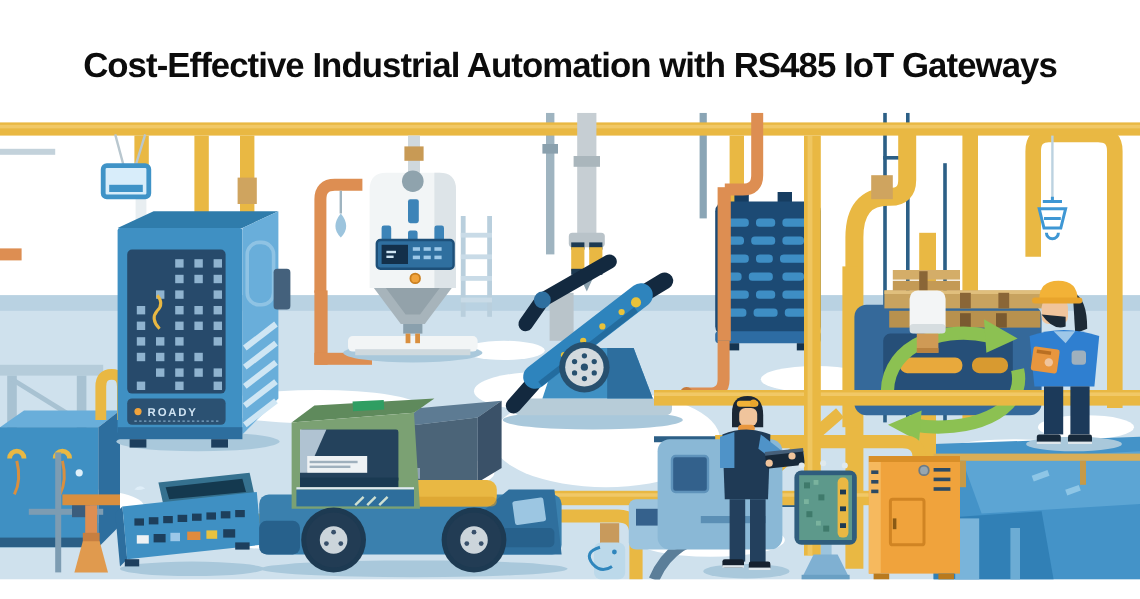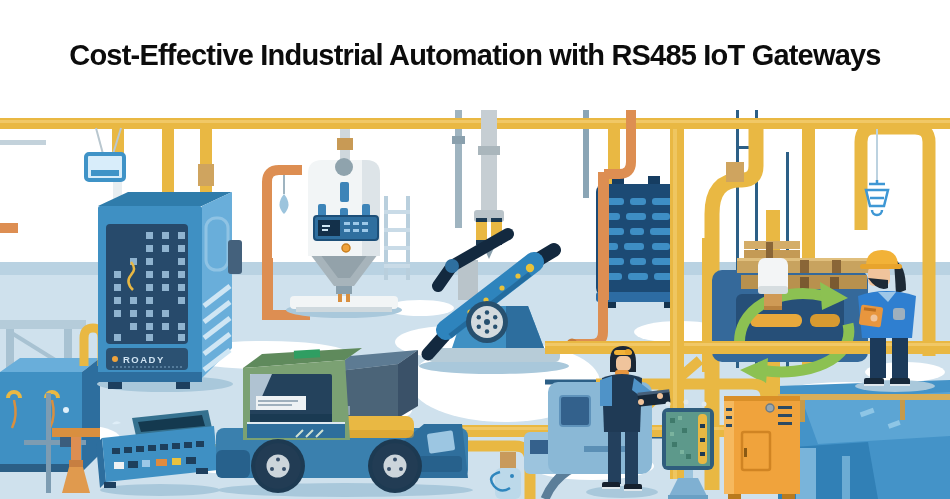--- a/index.html
+++ b/index.html
@@ -1,21 +1,21 @@
 <!DOCTYPE html>
 <html style="--bg: #ffffff; --title: #0c0c0c; --floor: #cfe1ed; --floor_band: #b9d2e2; --shadow: #a9c8db; --pipe_yellow: #e9b843; --pipe_yellow_dark: #d79c2b; --pipe_orange: #dd8e52; --pipe_tan: #cfa45f; --steel: #b9c7cf; --machine_blue: #3f90c3; --machine_blue_light: #69aeda; --machine_blue_dark: #2d6e9e; --panel_navy: #274a6b; --navy_deep: #13293f; --slate: #44617c; --white_machine: #f2f5f6; --gray_funnel: #a7b4bb; --basin_blue: #4493c8; --basin_blue_light: #5ca5d4; --basin_blue_dark: #3180b6; --wood: #c8a35f; --wood_dark: #b8914e; --green_arrow: #8cc152; --cab_green: #7ba173; --cab_green_dark: #5f8a5c; --accent_green: #2f9e62; --amber: #f0a33c; --amber_dark: #d08423; --hat_yellow: #f2b237; --skin: #f0c49c; --outline_blue: #3e97d4;"><head>
 <meta charset="utf-8">
 <style>
   html,body{margin:0;padding:0;background:#fff;}
   .page{position:relative;width:950px;height:499px;background:var(--bg,#fff);overflow:hidden;
         font-family:"Liberation Sans",sans-serif;}
   .header{height:110px;display:flex;align-items:center;justify-content:center;}
   .header h1{margin:0;font-size:29px;font-weight:700;letter-spacing:-0.8px;
              color:var(--title,#0c0c0c);white-space:nowrap;}
-  .scene{position:absolute;left:0;top:110px;width:950px;height:389px;}
+  .scene{position:absolute;left:0;top:94px;width:950px;height:389px;}
   svg{display:block}
   
   .fy{fill:var(--pipe_yellow)}
   .fo{fill:var(--pipe_orange)} .ft{fill:var(--pipe_tan)}
   .fb{fill:var(--machine_blue)} .fbl{fill:var(--machine_blue_light)} .fbd{fill:var(--machine_blue_dark)}
   .fn{fill:var(--panel_navy)} .fsl{fill:var(--slate)}
   .fw{fill:var(--white_machine)} .fg{fill:var(--gray_funnel)}
   .fwd{fill:var(--wood)} .fwdd{fill:var(--wood_dark)}
   .fam{fill:var(--amber)} .fskin{fill:var(--skin)} .fhat{fill:var(--hat_yellow)}
   .fcab{fill:var(--cab_green)} .fgrn{fill:var(--accent_green)}

